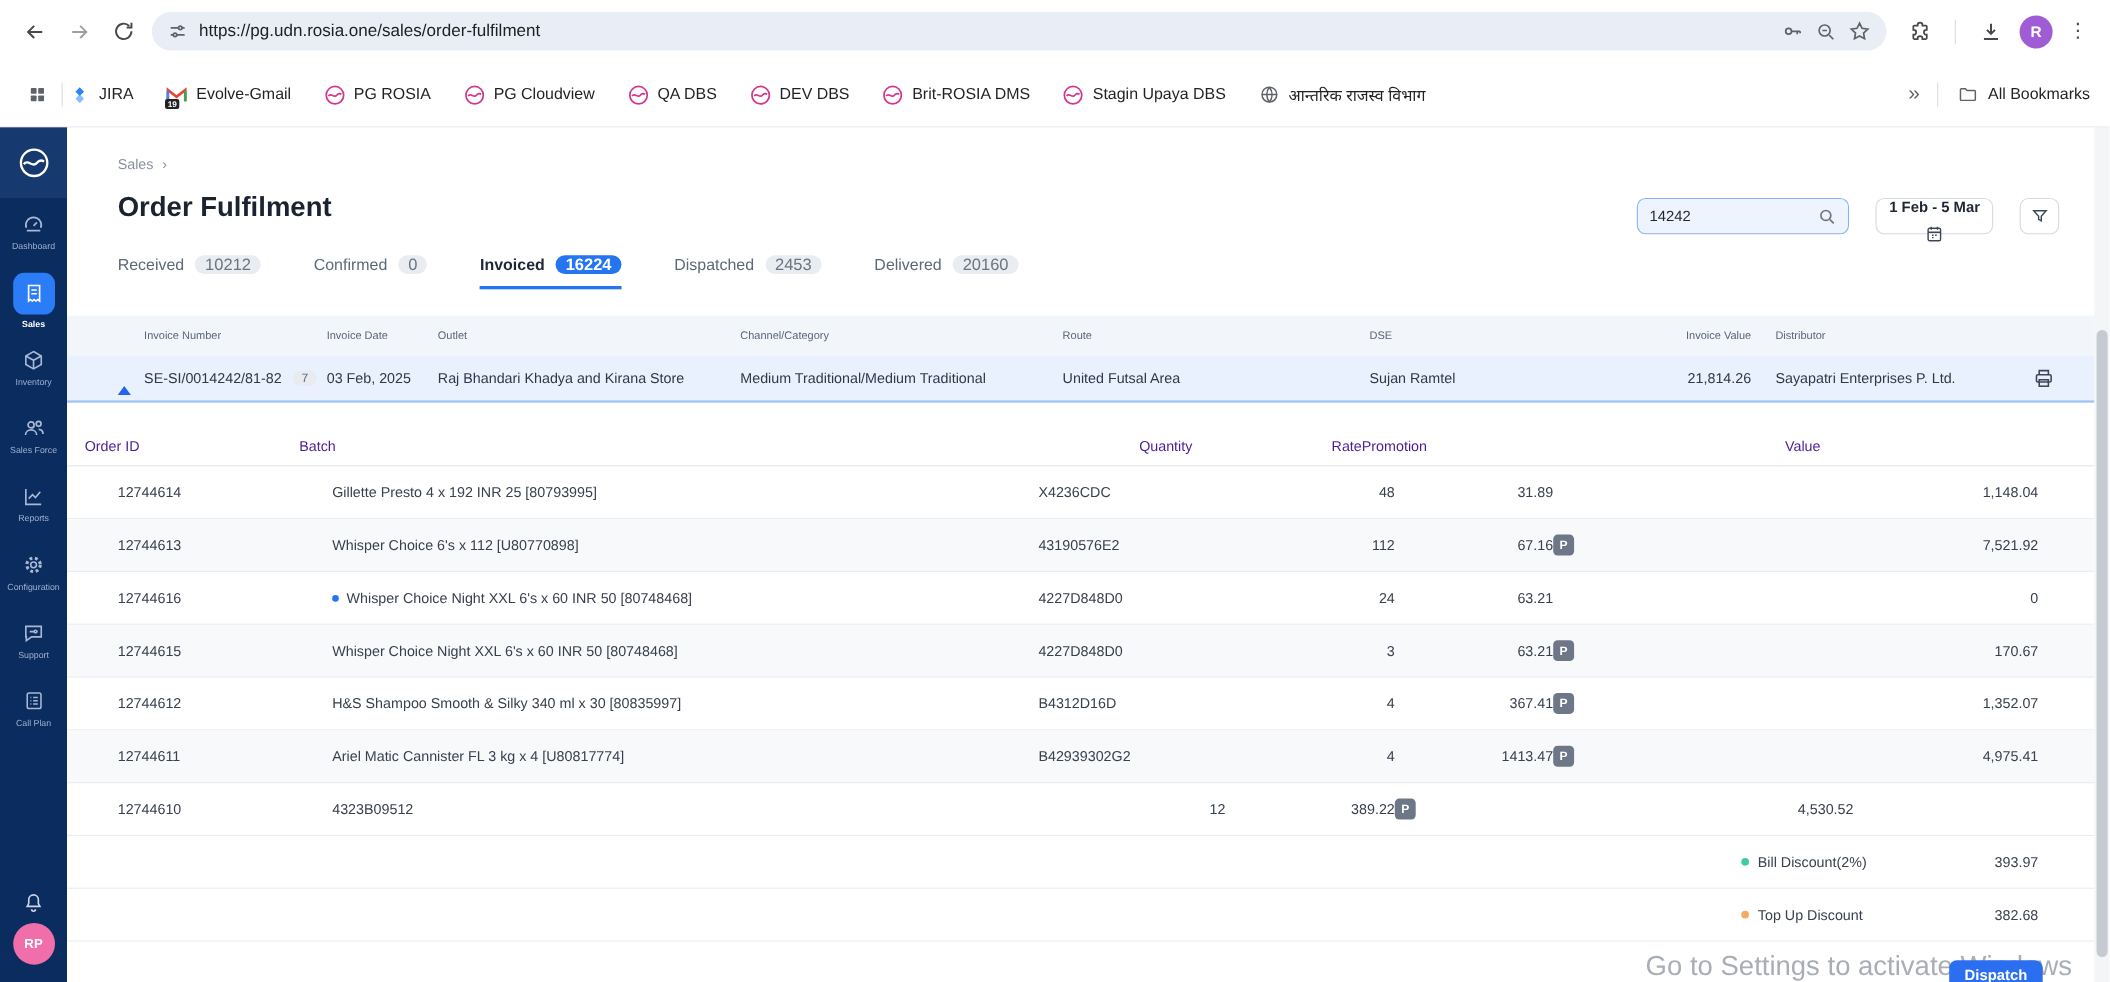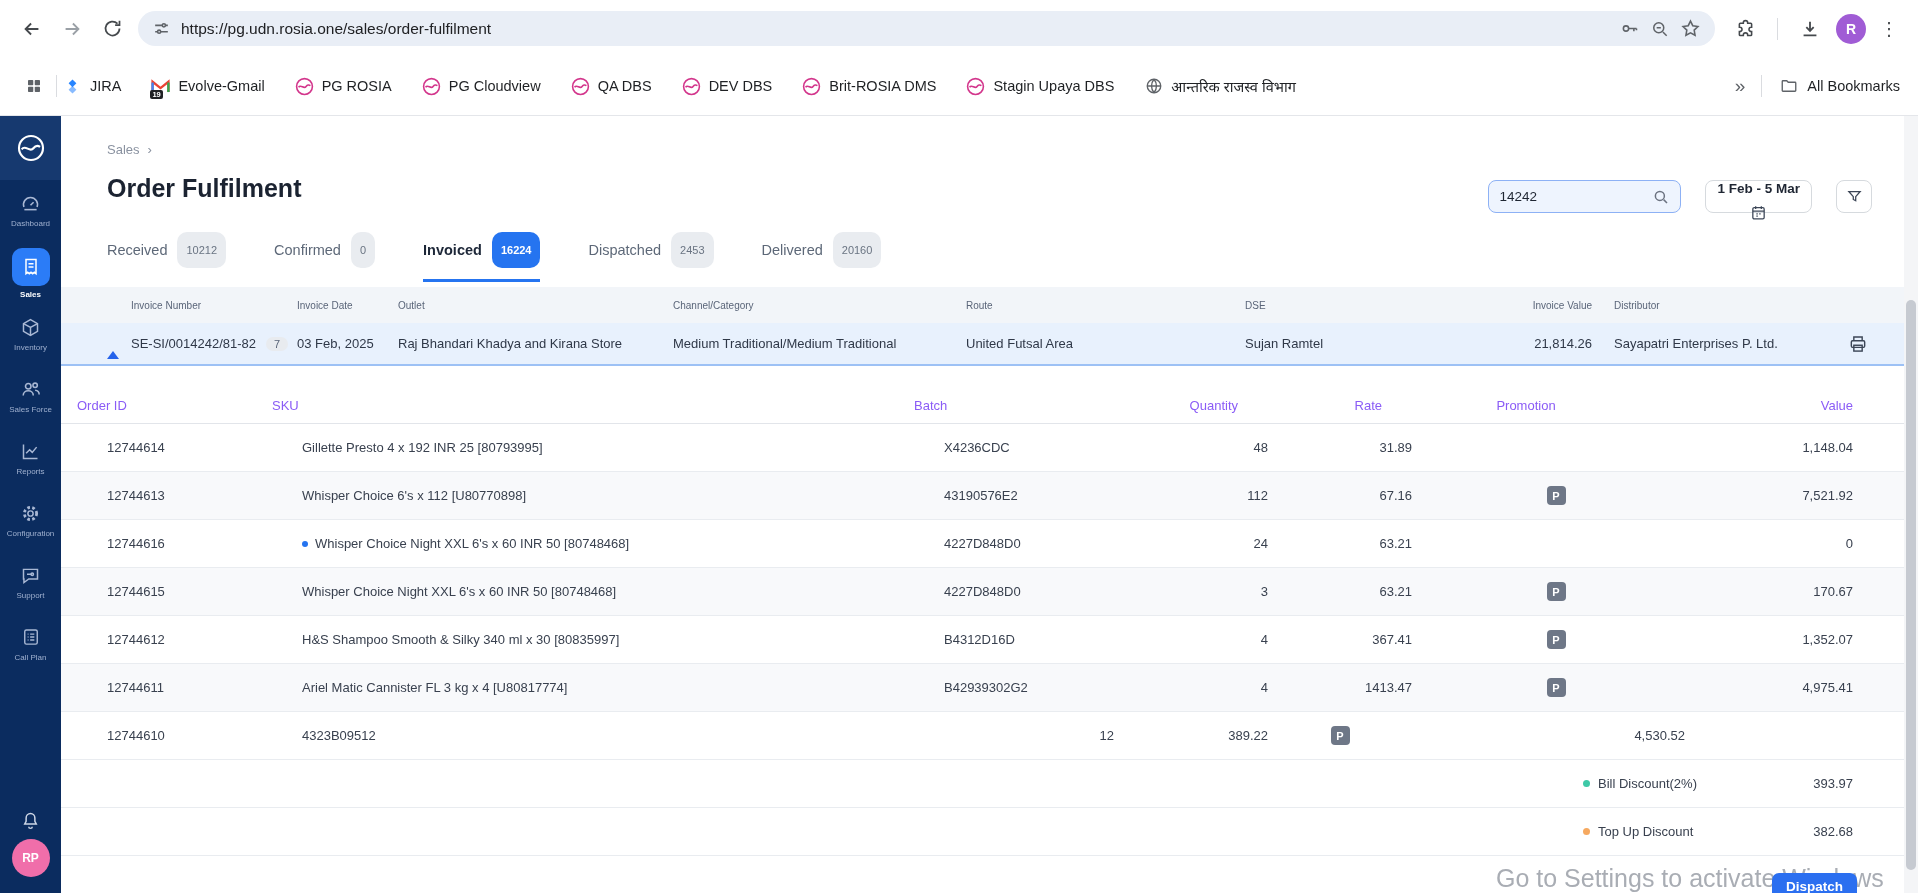--- a/index.html
+++ b/index.html
@@ -69,43 +69,43 @@
     font-size:13.5px; color:#1f2633; font-family:inherit; }
   .date-btn { height:33px; border:1px solid #d6dade; background:#fff; border-radius:8px;
     display:flex; align-items:center; padding:0 11px; gap:8px; font-size:13.5px; font-weight:700;
     color:#1f2633; font-family:inherit;flex-direction:column; }
   .filter-btn { width:36px; height:33px; border:1px solid #d6dade; background:#fff; border-radius:8px;
     display:flex; align-items:center; justify-content:center; color:#3c4657; }
 
   .tabs { position:absolute; top:116px; left:46px; display:flex; gap:48px; }
   .tab { display:flex; align-items:center; gap:10px; padding-bottom:11px; font-size:14.5px;
     color:#5d6878; border-bottom:3px solid transparent; }
-  .tab .pill { background:#e9ecf0; border-radius:10px; padding:12px 9px; font-size:11px; color:#6a7482;text-align:right; }
+  .tab .pill { background:#e9ecf0; border-radius:10px; padding:0 9px; font-size:15px; color:#6a7482;text-align:right; }
   .tab.active { color:#1d2738; font-weight:700; border-bottom-color:#2574f0; }
   .tab.active .pill { background:#2574f0; color:#fff; font-weight:700; }
 
   .table-area { position:absolute; top:171px; left:0; right:0; }
   .grid-out { display:grid; grid-template-columns:24px 166px 101px 275px 293px 279px 200px 147px 222px 1fr;
     align-items:center; padding:0 36px 0 46px; }
   .inv-head { height:36px; background:#f2f5f9; font-size:10px; color:#5a6579; }
   .inv-row { height:43px; background:#e8f1fd; font-size:13px; color:#2f3848;
     border-bottom:2px solid #9dc1f5; }
   .cell-r { text-align:right; }
   .inv-num { display:flex; align-items:center; gap:10px; }
   .badge-7 { background:#e8ebef; border-radius:9px; padding:1px 8px; font-size:11px; color:#5a6579; }
   .caret-up { width:0; height:0; border-left:6px solid transparent; border-right:6px solid transparent;
     border-bottom:8px solid #2563eb; }
   .print-cell { display:flex; justify-content:flex-end; color:#3c4657; }
 
   .grid-in { display:grid; grid-template-columns:195px 642px 170px 154px 144px 288px 1fr;
     align-items:center; padding:0 36px 0 46px; }
-  .det-head { height:36px; margin-top:22px; font-size:13px; color:#8b5cf6; border-bottom:1px solid #e2e5ea;padding-left:16px; }
+  .det-head { height:36px; margin-top:22px; font-size:13px; color:#4c1d95; border-bottom:1px solid #e2e5ea;padding-left:16px; }
   .drow { height:48px; font-size:13px; color:#39414f; border-bottom:1px solid #e9ecf0; }
   .drow:nth-child(even) { background:#f8f9fb; }
-  .c-center { text-align:center; }
+  .c-center { }
   .c-val { padding-right:15px; }
   .sku-cell { display:flex; align-items:center; gap:7px; }
   .dot-b { width:6px; height:6px; border-radius:50%; background:#2574f0; flex:0 0 auto; }
   .pbadge { display:inline-flex; width:19px; height:19px; border-radius:4px; background:#6e7787;
     color:#fff; font-size:11px; font-weight:700; align-items:center; justify-content:center; }
 
   .srow { height:48px; display:flex; align-items:center; justify-content:flex-end;
     padding-right:36px; border-bottom:1px solid #e9ecf0; font-size:13px; color:#39414f; }
   .srow .slabel { width:195px; display:flex; align-items:center; gap:8px; }
   .srow .sdot { width:7px; height:7px; border-radius:50%; }
@@ -501,21 +501,20 @@
           <svg width="20" height="20" viewBox="0 0 24 24" fill="none" stroke="currentColor" stroke-width="1.7">
               <path d="M7 8V3.5h10V8"></path>
               <rect x="4" y="8" width="16" height="8" rx="1.5"></rect>
               <rect x="7" y="13.5" width="10" height="7"></rect>
             </svg>
         </div>
       </div>
 
       <div class="grid-in det-head" data-interactable="false">
         <div data-interactable="false">Order ID</div>
-        <div data-interactable="false">SKU</div>
         <div data-interactable="false">Batch</div>
         <div class="cell-r" data-interactable="false">Quantity</div>
         <div class="cell-r" data-interactable="false">Rate</div>
         <div class="c-center" data-interactable="false">Promotion</div>
         <div class="cell-r c-val" data-interactable="false">Value</div>
       </div>
 
       <div data-interactable="false">
 
         <div class="grid-in drow" data-interactable="true">

